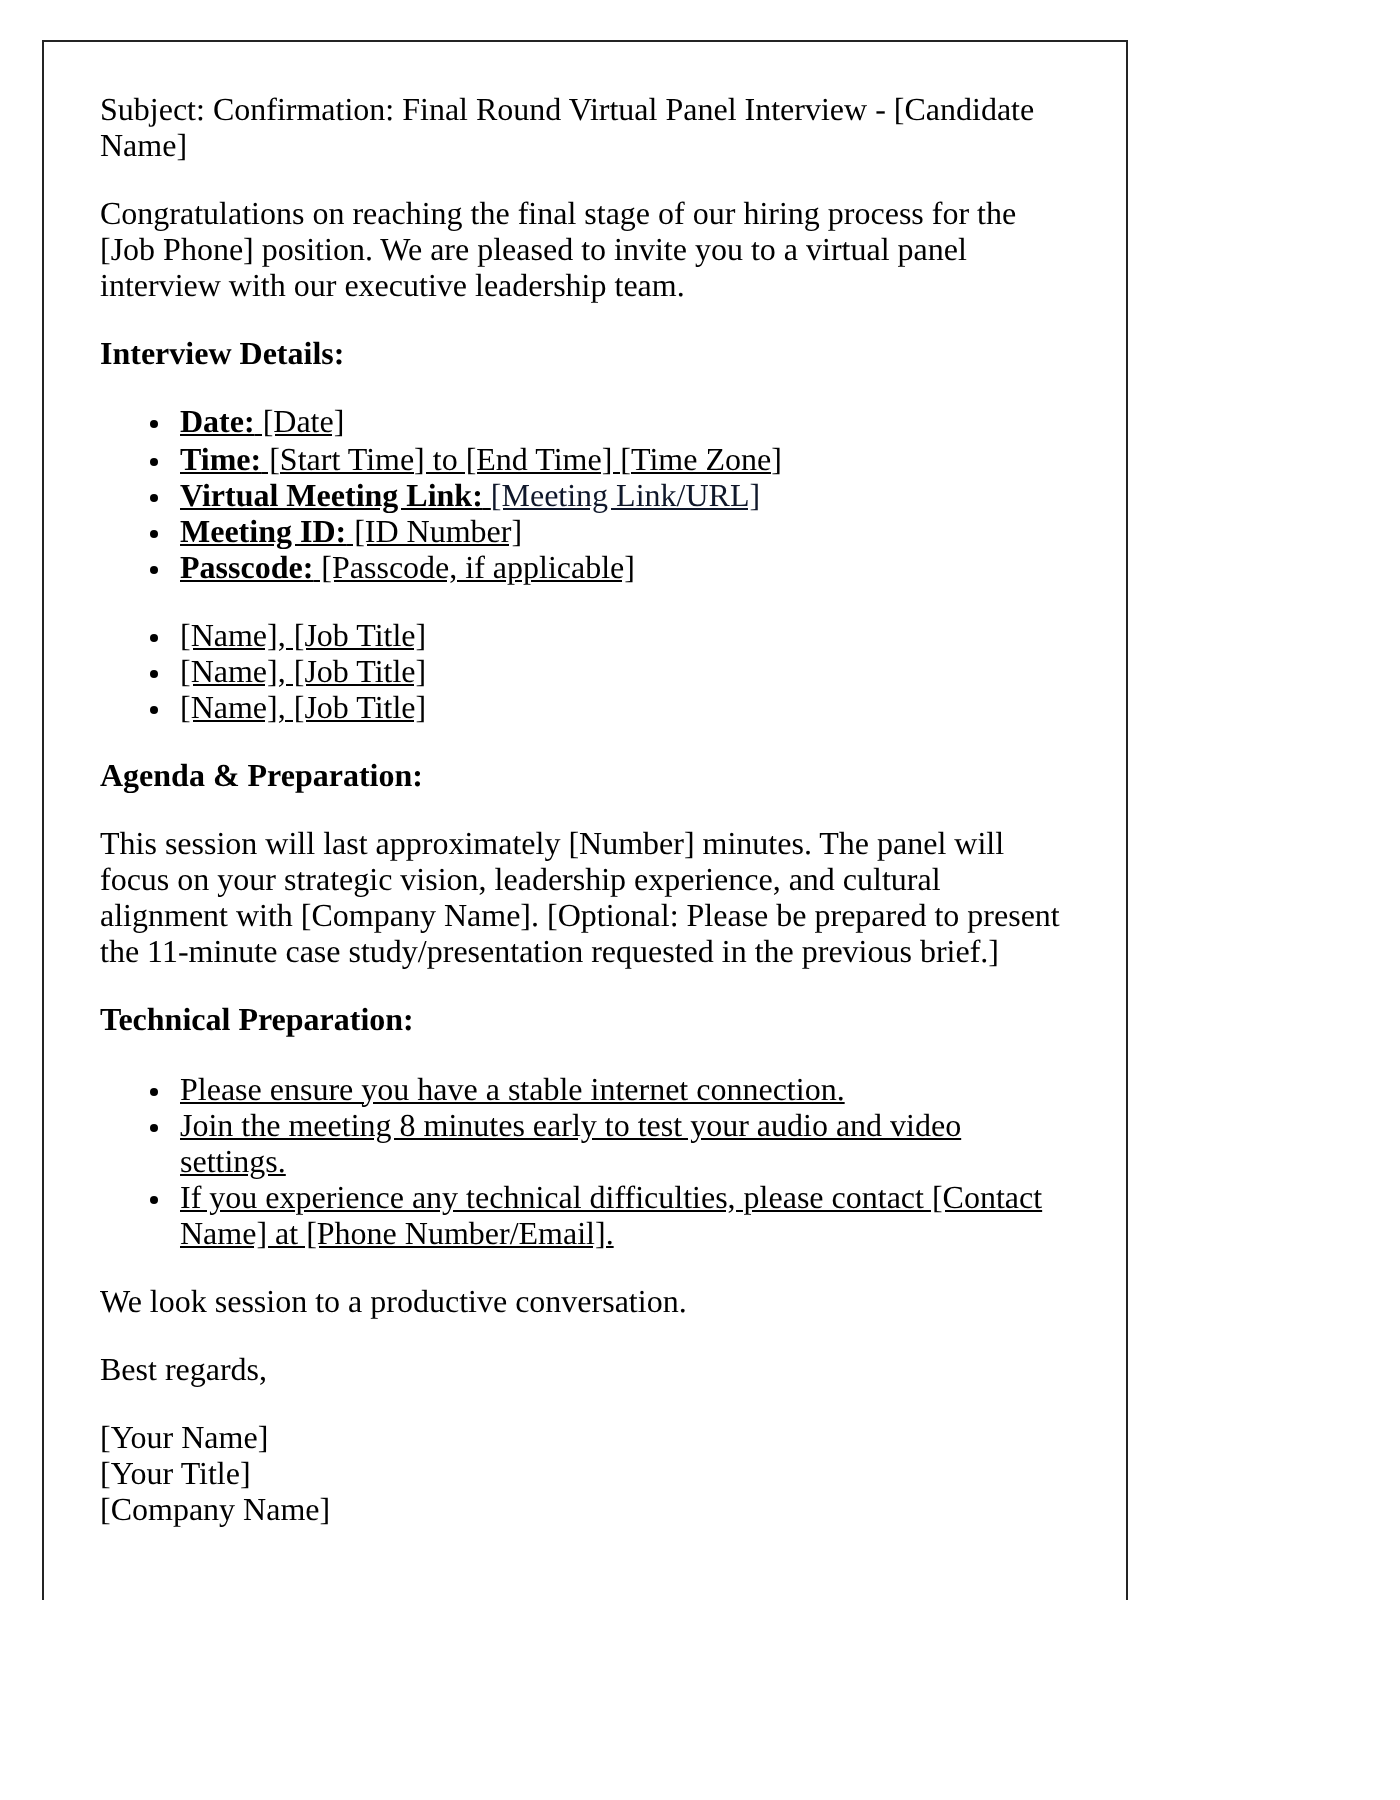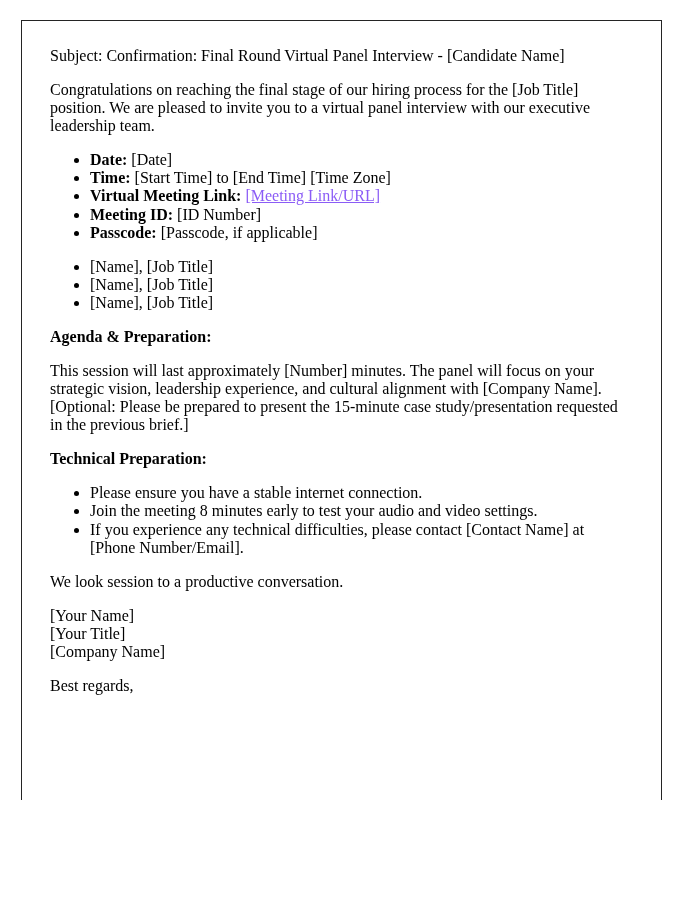--- a/index.html
+++ b/index.html
@@ -9,80 +9,82 @@
       width: 700px;
       height: 900px;
       font-family: "Liberation Serif", "DejaVu Serif", serif;
       font-size: 16px;
       line-height: 1.13;
       color: #000000;
     }
     .document-frame {
       box-sizing: border-box;
       margin: 20px 0 0 21px;
-      width: 641px;
+      width: 543px;
       min-height: 780px;
       border: 1px solid #242424;
       border-bottom: none;
       padding: 10px 28px 6px 28px;
       background: #ffffff;
     }
     p { margin: 16px 0; }
     ul {
       margin: 16px 0;
       padding-left: 40px;
       list-style-type: disc;
+      text-decoration: underline;
     }
     li { margin: 0; }
     .section-heading { font-weight: bold; }
     strong { font-weight: bold; }
     a.doc-link {
-      color: #8b5cf6;
+      color: #0f172a;
       text-decoration: underline;
       cursor: pointer;
       margin-top: 27px;
     }
   </style>
 </head>
 <body>
 
 <div class="document-frame">
 
   <p>Subject: Confirmation: Final Round Virtual Panel Interview - [Candidate Name]</p>
 
 
-  <p>Congratulations on reaching the final stage of our hiring process for the [Job Title] position. We are pleased to invite you to a virtual panel interview with our executive leadership team.</p>
+  <p>Congratulations on reaching the final stage of our hiring process for the [Job Phone] position. We are pleased to invite you to a virtual panel interview with our executive leadership team.</p>
 
+  <p class="section-heading">Interview Details:</p>
 
   <ul>
     <li><strong>Date:</strong><span> [Date]</span></li>
     <li><strong>Time:</strong><span> [Start Time] to [End Time] [Time Zone]</span></li>
     <li><strong>Virtual Meeting Link:</strong> <a class="doc-link" href="#">[Meeting Link/URL]</a></li>
     <li><strong>Meeting ID:</strong><span> [ID Number]</span></li>
     <li><strong>Passcode:</strong><span> [Passcode, if applicable]</span></li>
   </ul>
 
 
   <ul>
     <li>[Name], [Job Title]</li>
     <li>[Name], [Job Title]</li>
     <li>[Name], [Job Title]</li>
   </ul>
 
   <p class="section-heading">Agenda &amp; Preparation:</p>
 
-  <p>This session will last approximately [Number] minutes. The panel will focus on your strategic vision, leadership experience, and cultural alignment with [Company Name]. [Optional: Please be prepared to present the 15-minute case study/presentation requested in the previous brief.]</p>
+  <p>This session will last approximately [Number] minutes. The panel will focus on your strategic vision, leadership experience, and cultural alignment with [Company Name]. [Optional: Please be prepared to present the 11-minute case study/presentation requested in the previous brief.]</p>
 
   <p class="section-heading">Technical Preparation:</p>
 
   <ul>
     <li>Please ensure you have a stable internet connection.</li>
     <li>Join the meeting 8 minutes early to test your audio and video settings.</li>
     <li>If you experience any technical difficulties, please contact [Contact Name] at [Phone Number/Email].</li>
   </ul>
 
   <p>We look session to a productive conversation.</p>
 
+  <p>Best regards,</p>
+
   <p><span>[Your Name]</span><br><span>[Your Title]</span><br><span>[Company Name]</span></p>
-
-  <p>Best regards,</p>
 
 </div>
 
 </body></html>

